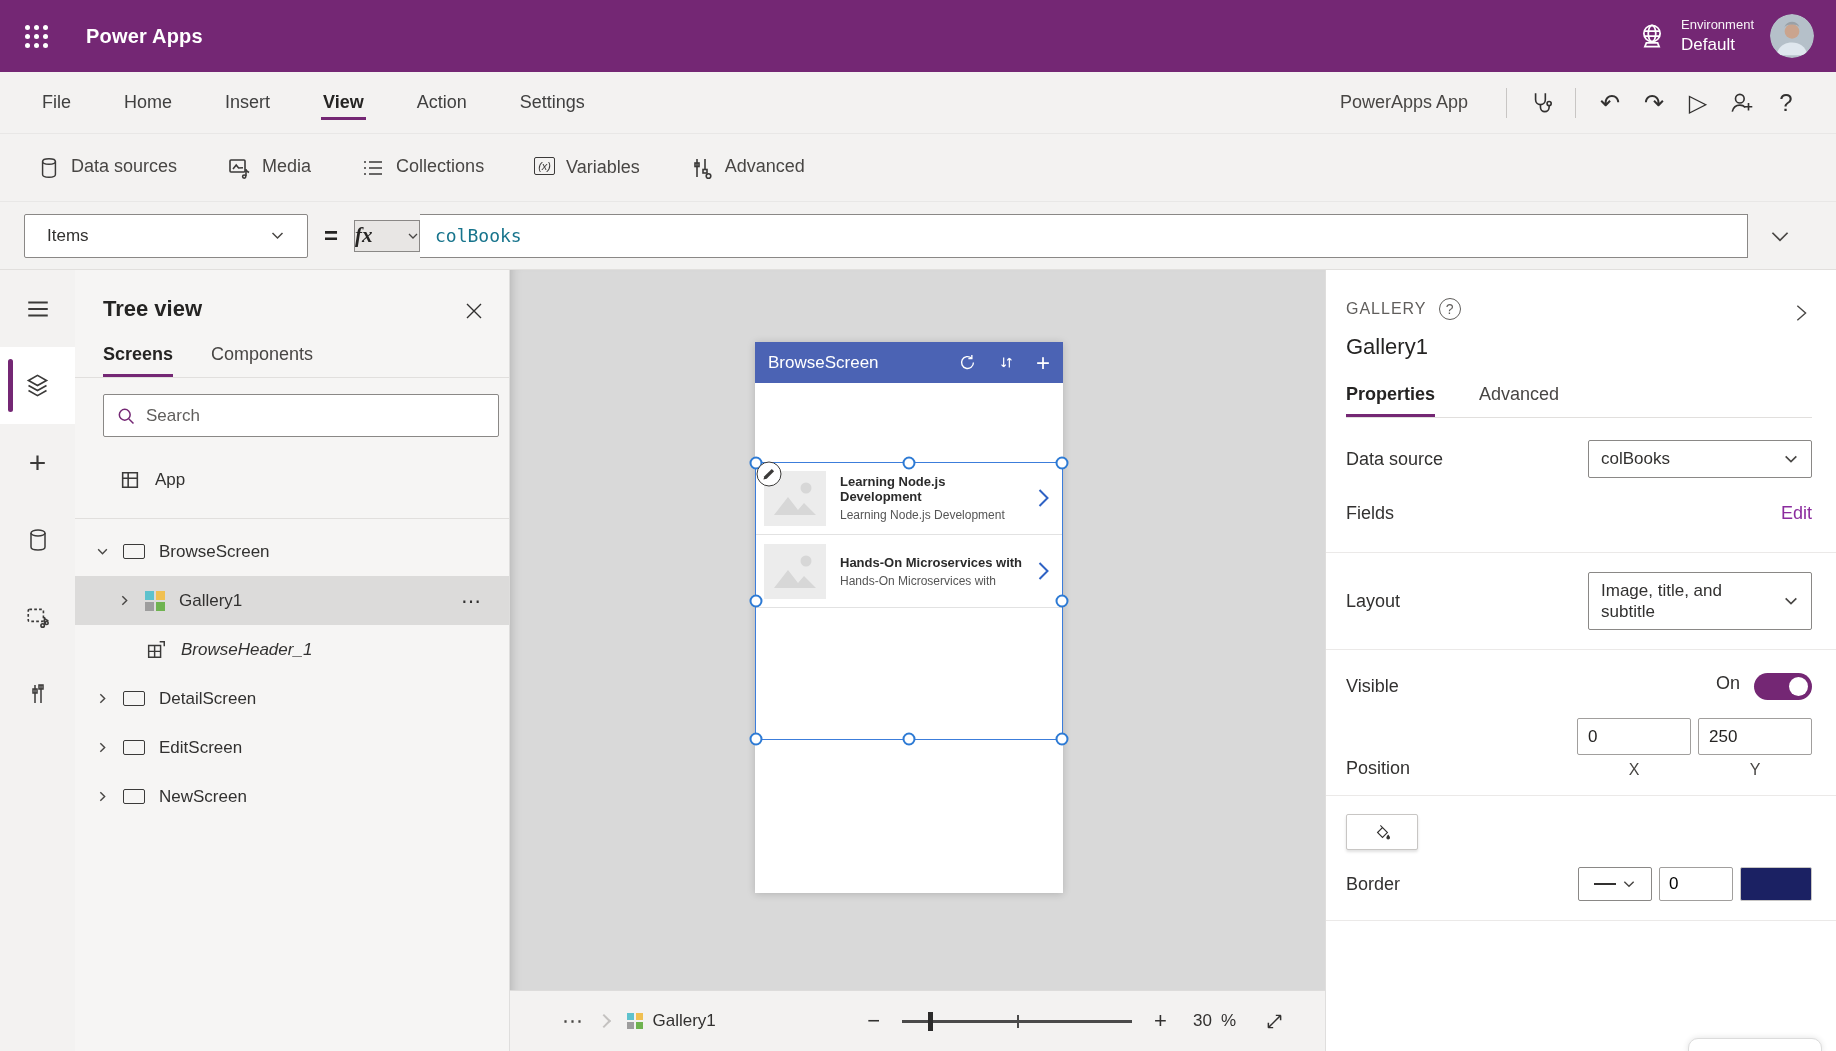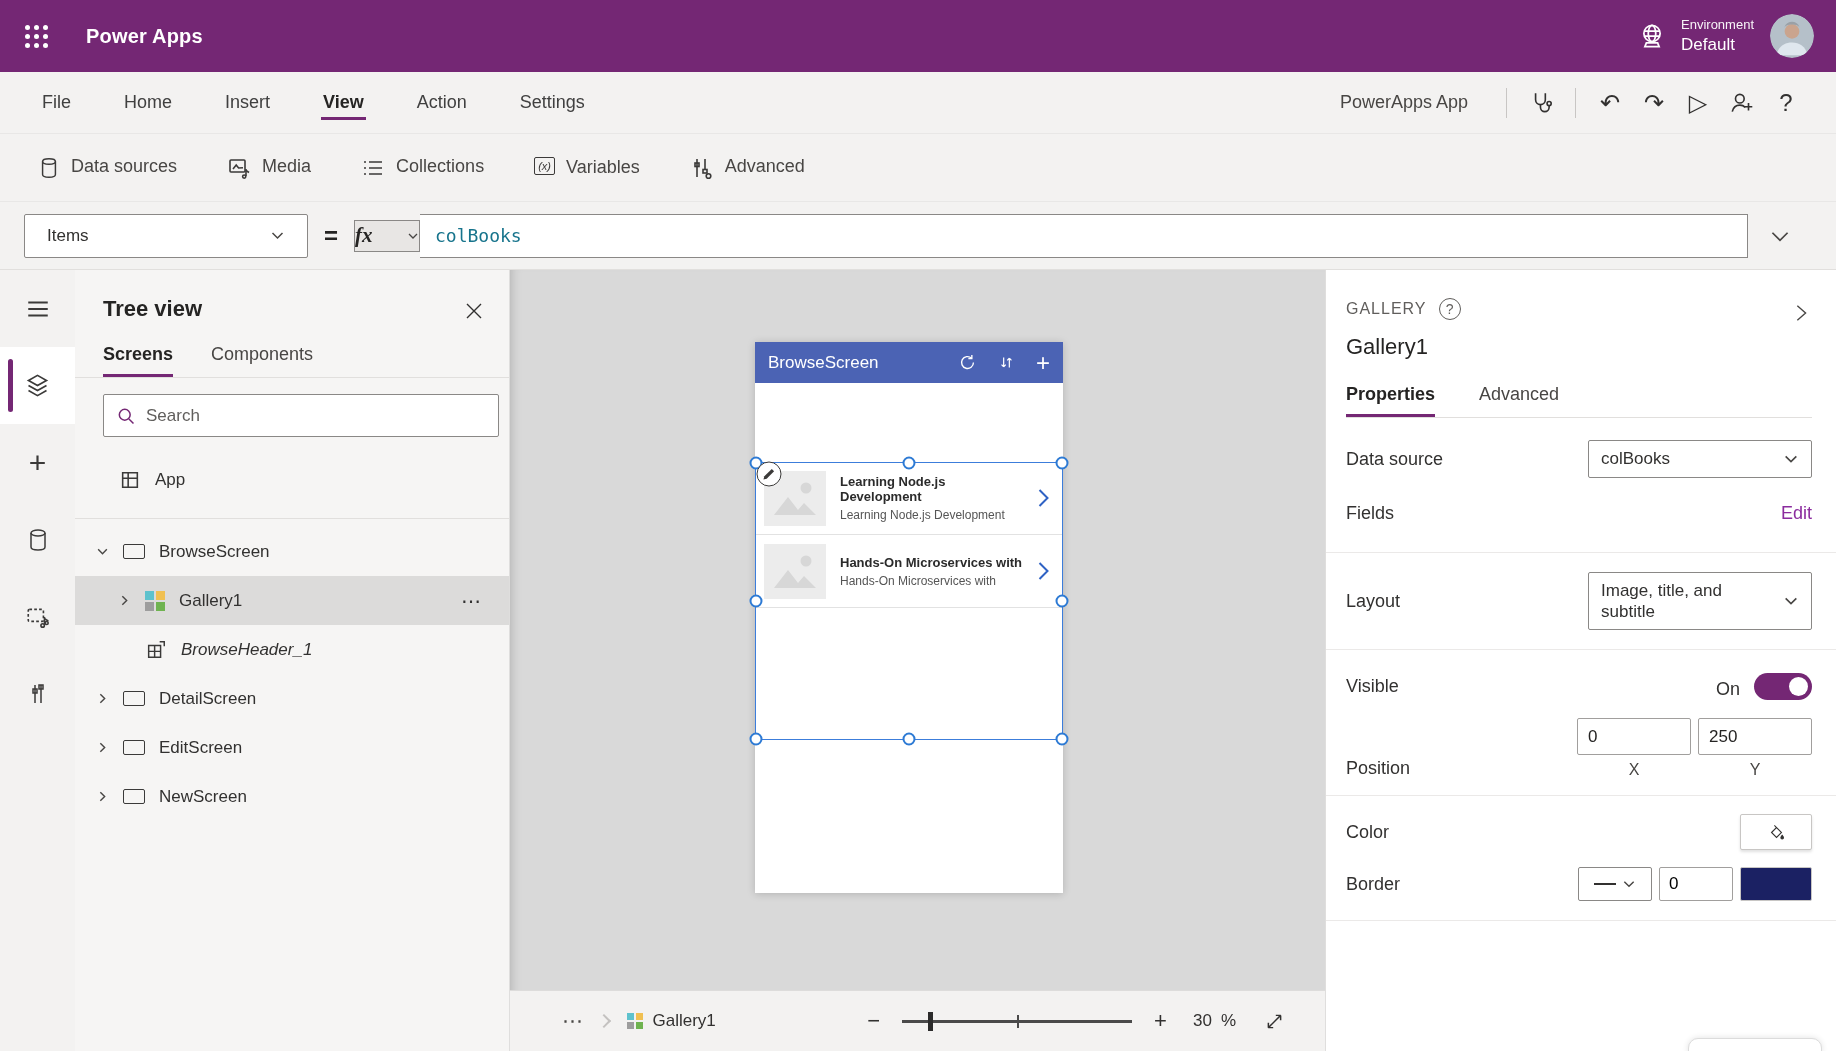--- a/index.html
+++ b/index.html
@@ -129,21 +129,21 @@
   .p-tabs { display:flex; gap:44px; margin-top:24px; border-bottom:1px solid #e1dfdd; }
   .p-body { }
   .p-row { display:flex; align-items:center; min-height:50px; }
   .p-label { font-size:18px; color:#323130; flex:1; }
   .dd { width:224px; height:38px; border:1px solid #8a8886; border-radius:2px; background:#fff; display:flex; align-items:center; padding:0 12px; font-size:17px; cursor:pointer; }
   .dd svg { margin-left:auto; flex-shrink:0; }
   .dd.tall { height:58px;gap:32px; }
   .dd.tall .dd-text { width:160px; line-height:1.25; }
   .p-link { font-size:18px; color:#8b2c9e; cursor:pointer; }
   .p-divider { height:1px; background:#ebe9e8; margin:10px -24px 10px -20px; }
-  .toggle-wrap { display:flex; align-items:flex-end; gap:14px; }
+  .toggle-wrap { display:flex; align-items:flex-start; gap:14px; }
   .toggle-label { font-size:18px; }
   .toggle { width:58px; height:27px; border-radius:14px; background:#742774; position:relative; cursor:pointer; }
   .toggle::after { content:''; position:absolute; right:4px; top:4px; width:19px; height:19px; border-radius:50%; background:#fff; }
   .pair { display:flex; gap:7px; }
   .pair .cell { width:114px; }
   .num-input { width:114px; height:37px; border:1px solid #a19f9d; border-radius:2px; font-size:17px; padding:0 10px; font-family:inherit; color:#252423; background:#fff; }
   .cell-label { text-align:center; font-size:16px; color:#484644; margin-top:6px; }
   .row-top { align-items:flex-end; padding-top:6px; }
   .row-top .p-label { padding-top:8px; }
   .color-btn { width:72px; height:36px; background:#fff; border:1px solid #c8c6c4; border-radius:2px; display:flex; align-items:center; justify-content:center; cursor:pointer; box-shadow:0 2px 3px rgba(0,0,0,.12); }
@@ -613,21 +613,20 @@
             <input class="num-input" value="250" style="">
             <div class="cell-label">Y</div>
           </span>
         </span>
       </div>
 
 
       <div class="p-divider" style="margin-top:16px"></div>
 
       <div class="p-row" style="min-height:52px">
-        <span class="p-label">Color</span>
         <span class="color-btn">
           <svg width="17" height="17" viewBox="0 0 24 24" fill="none" stroke="#323130" stroke-width="1.5">
             <path d="M5 12l7-7 7 7-7 7z"></path>
               <path d="M12 5L9 2"></path>
               <path d="M20 16c1 1.3 1.8 2.4 1.8 3.4a1.8 1.8 0 1 1-3.6 0c0-1 .8-2.1 1.8-3.4z" fill="#323130"></path>
           </svg>
         </span>
       </div>
 
       <div class="p-row" style="min-height:52px">

